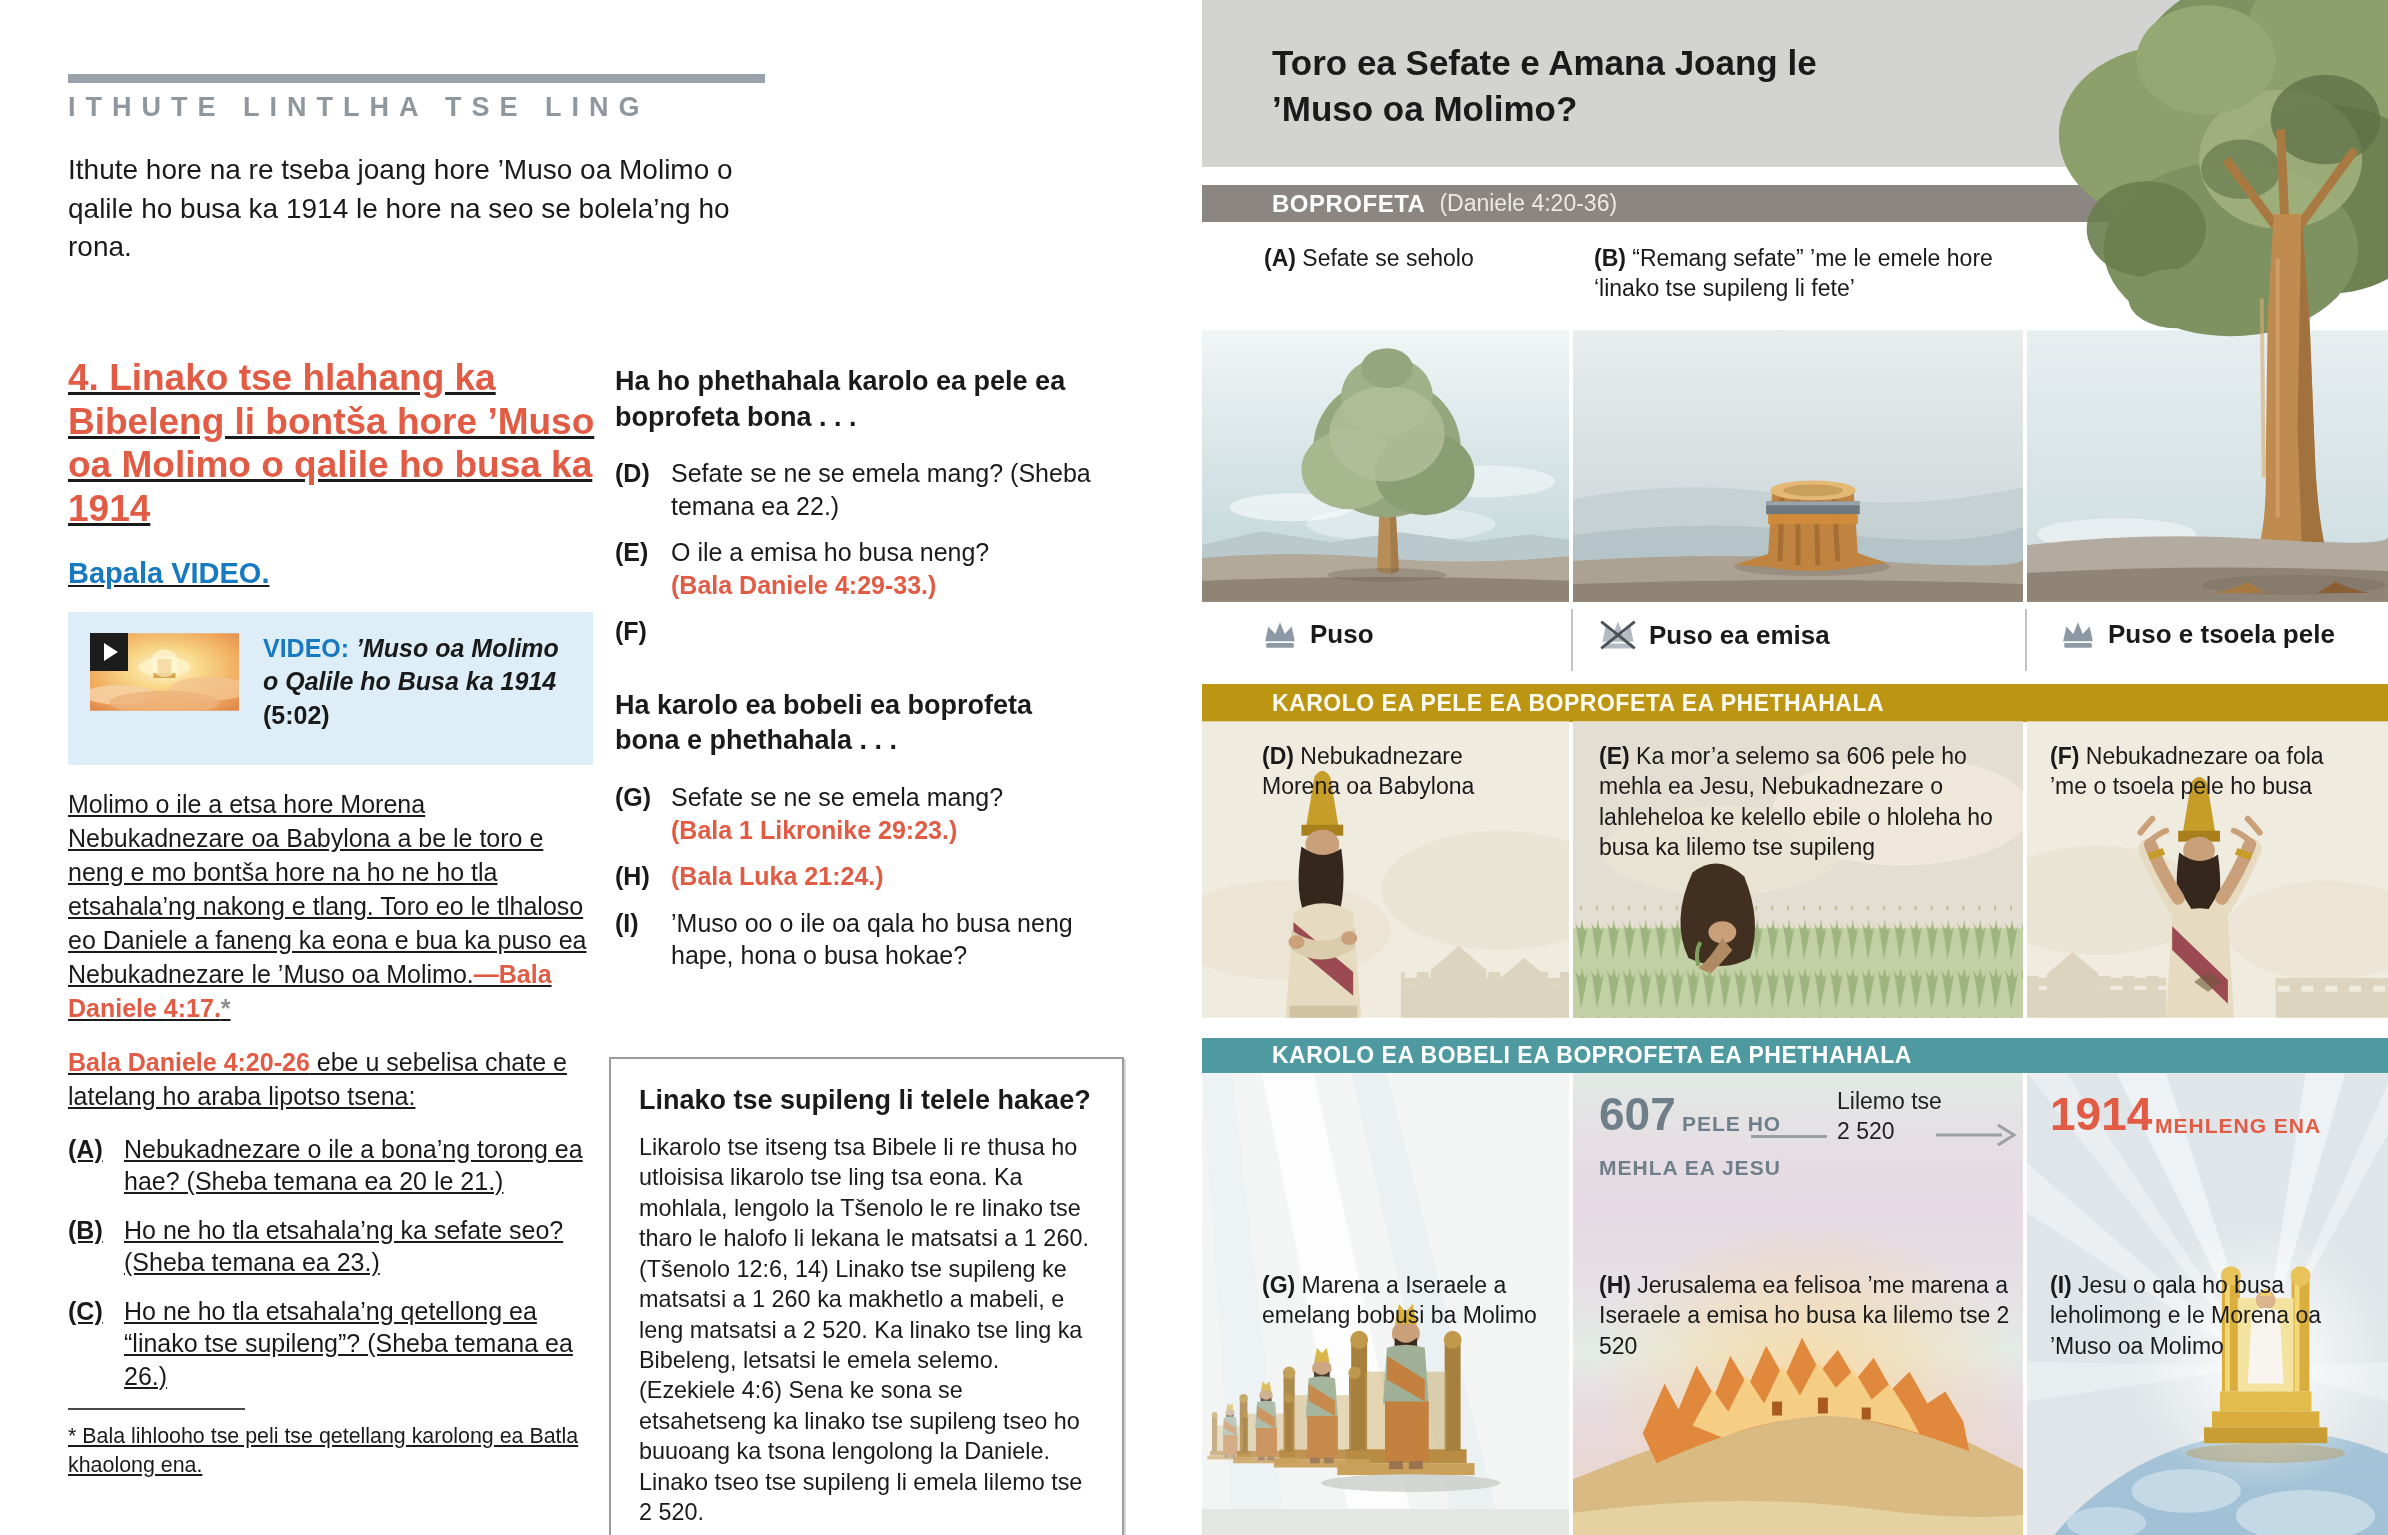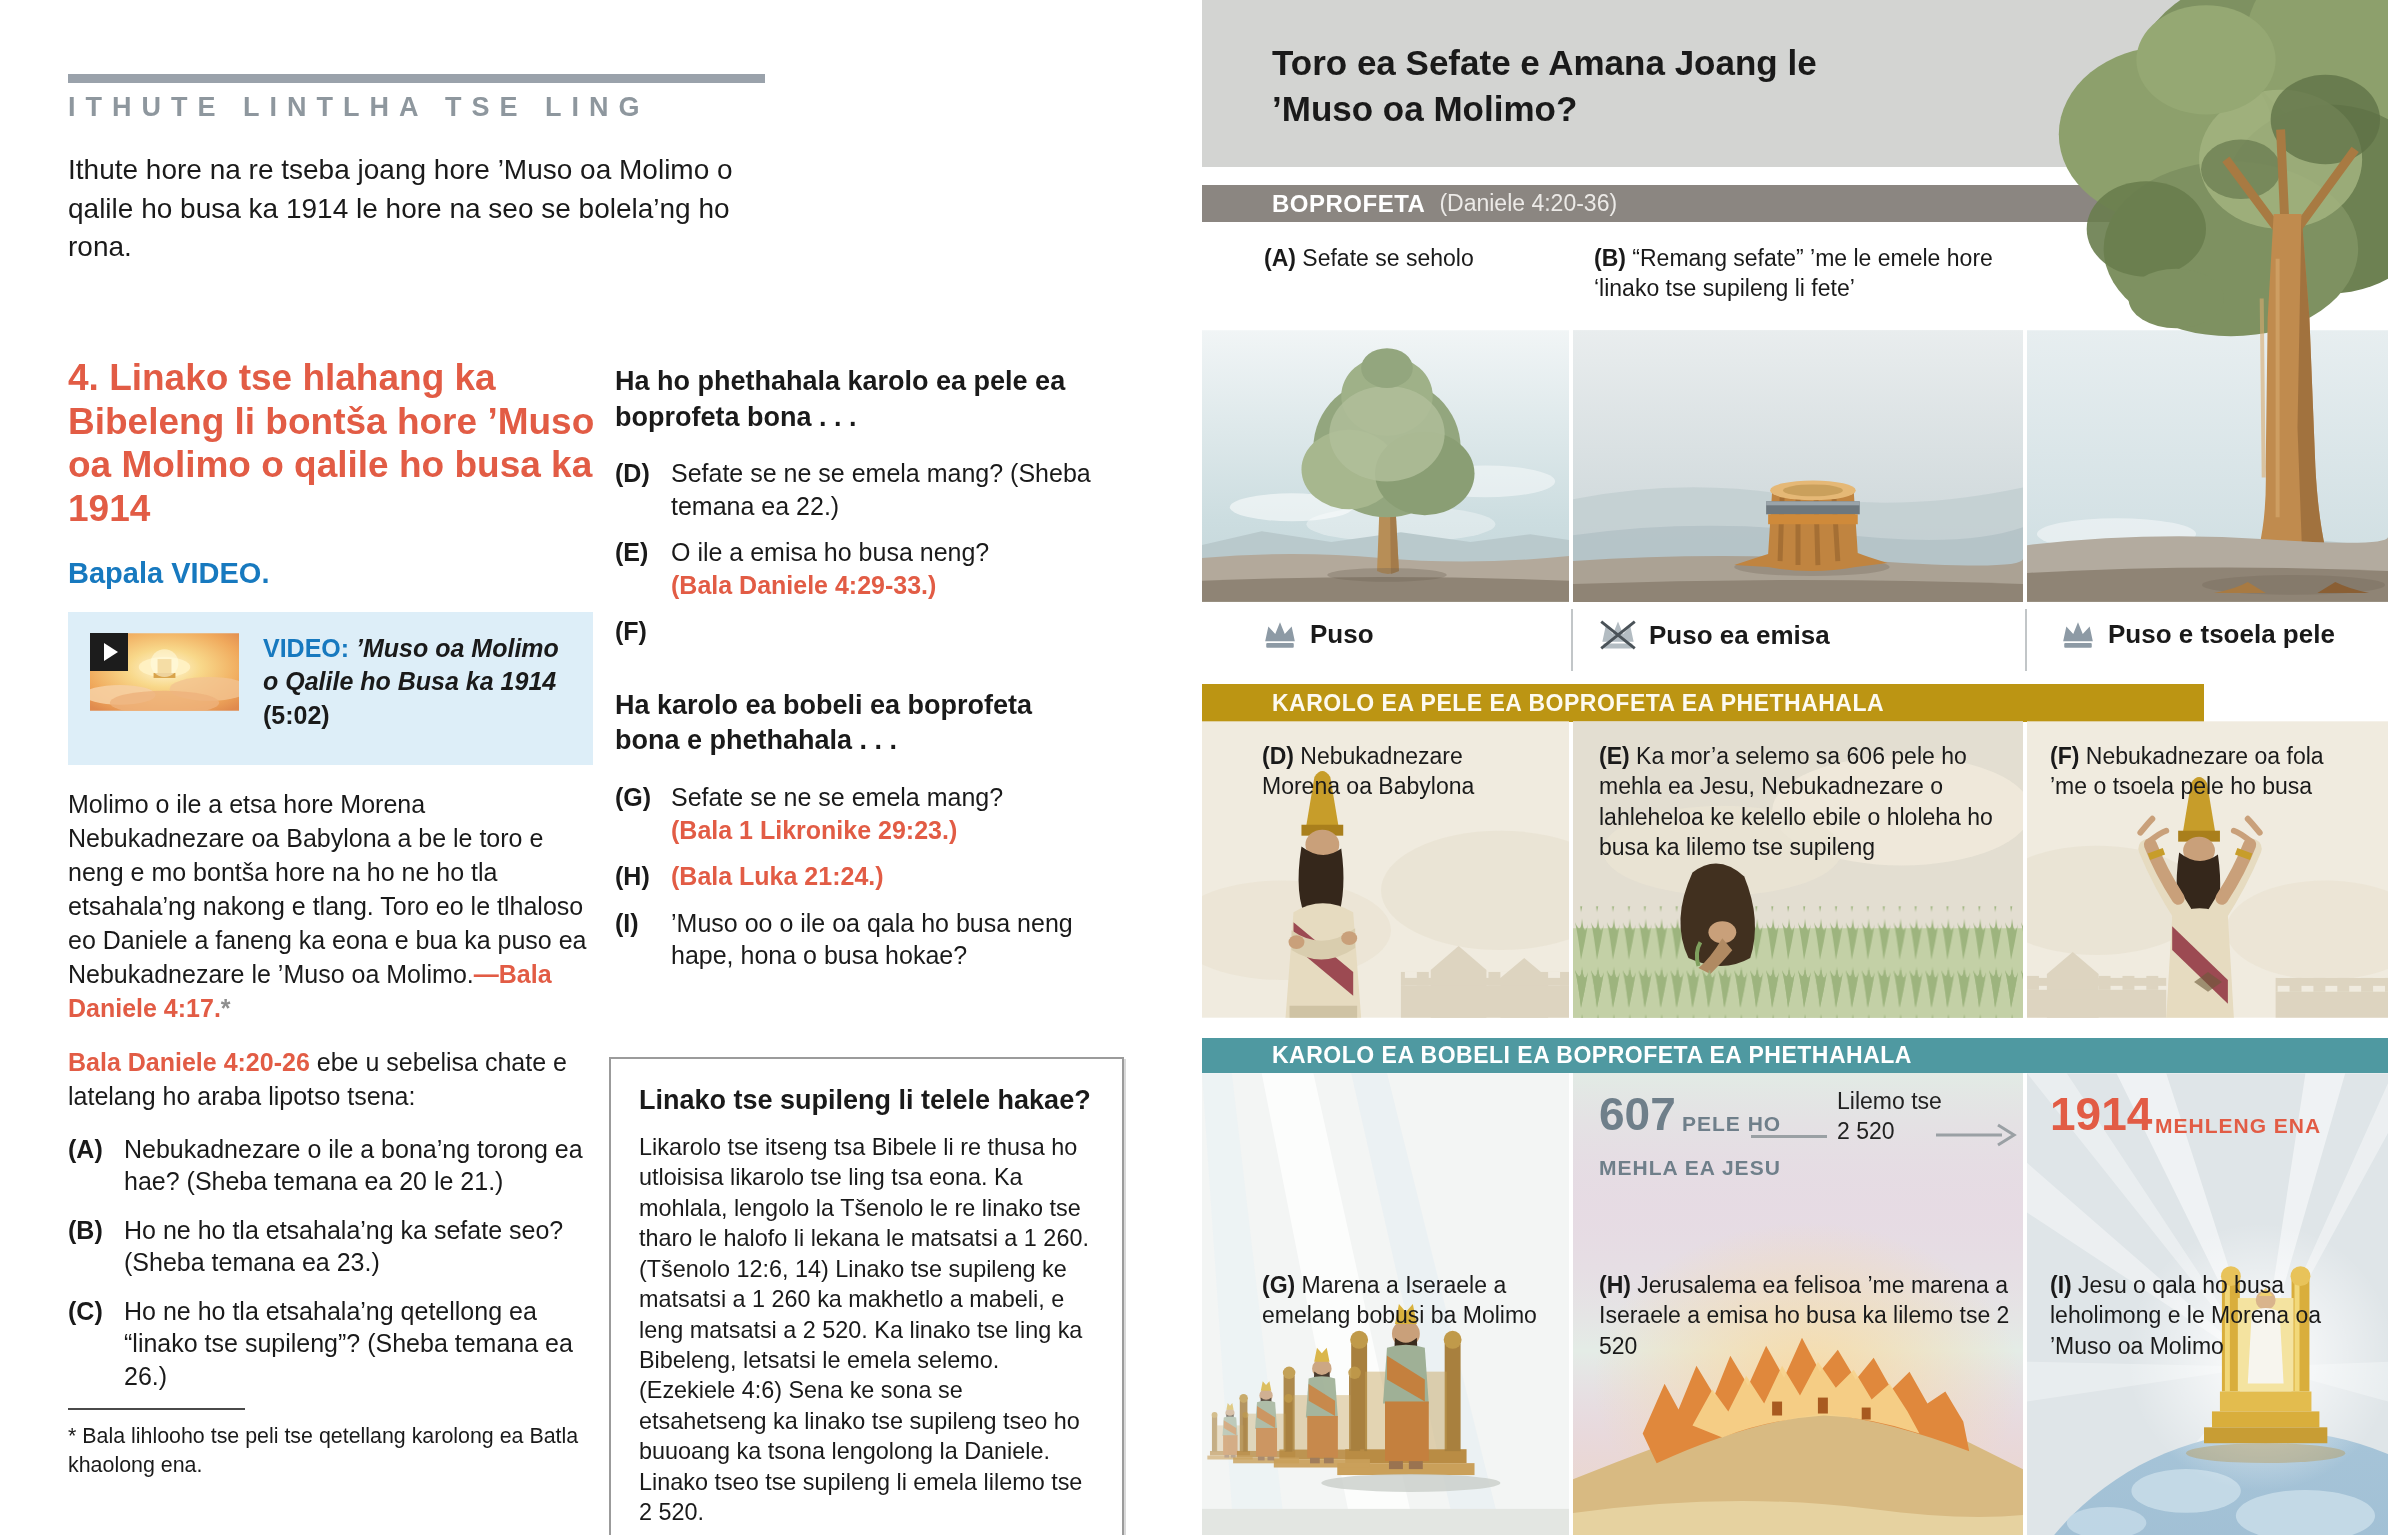--- a/index.html
+++ b/index.html
@@ -12,21 +12,21 @@
   .orange { color:var(--accent-orange,#e25c45); }
   .blue { color:var(--accent-blue,#1779bf); }
   .bold { font-weight:bold; }
 
   
   .lp { position:absolute; left:0; top:0; width:1202px; height:1535px; background:#fff; }
   .kicker-bar { left:68px; top:74px; width:697px; height:9px; background:#9aa2ab; }
   .kicker { left:68px; top:92px; font-size:27px; font-weight:bold; letter-spacing:10px; color:var(--kicker-gray,#8e979e); }
   .intro { left:68px; top:151px; width:708px; font-size:28px; line-height:1.38; }
 
-  .col1flow { left:68px; top:356px; width:527px; }
+  .col1flow { left:68px; top:356px; width:527px;text-decoration:underline; }
   .sec-title { font-size:37px; line-height:1.18; font-weight:bold; color:var(--accent-orange,#e25c45); margin-bottom:26px; }
   .bapala { font-size:29px; font-weight:bold; color:var(--accent-blue,#1779bf); margin-bottom:22px; cursor:pointer; }
   .vbox { position:relative; width:525px; height:153px; background:var(--video-bg,#ddeef8); margin-bottom:22px; }
   .thumb { position:absolute; left:22px; top:21px; width:149px; height:78px; overflow:hidden; cursor:pointer; }
   .thumb svg { display:block; }
   .playbtn { position:absolute; left:0; top:0; width:38px; height:38px; background:#1c1c1c; display:flex; align-items:center; justify-content:center; }
   .playbtn::after { content:""; display:block; width:0; height:0; border-left:14px solid #fff; border-top:9px solid transparent; border-bottom:9px solid transparent; margin-left:4px; }
   .vtext { position:absolute; left:195px; top:20px; width:314px; font-size:25px; font-weight:bold; line-height:1.35; }
   .vtitle { font-style:italic; }
   .para { width:525px; font-size:25px; line-height:1.36; margin-bottom:20px; }
@@ -61,21 +61,21 @@
   .row1 { top:330px; height:272px; }
   .row2 { top:721px; height:297px; }
   .row3 { top:1073px; height:463px; }
   .pc1 { left:0; width:367px; }
   .pc2 { left:371px; width:450px; }
   .pc3 { left:825px; width:361px; }
   .bigtree { left:825px; top:0; width:361px; height:602px; z-index:3; }
   .crown-item { position:absolute; top:619px; display:flex; align-items:center; gap:12px; z-index:2; }
   .crown-item .clabel { font-size:26px; font-weight:bold; }
   .vdiv { position:absolute; top:609px; width:2px; height:62px; background:#c2c6c8; }
-  .band2 { left:0; top:684px; width:1002px; height:38px; background:var(--band-gold-bg,#bc9513); color:#fdfaf0; font-weight:bold; font-size:23px; line-height:38px; padding-left:70px; letter-spacing:0.5px; }
+  .band2 { left:0; top:684px; width:1186px; height:38px; background:var(--band-gold-bg,#bc9513); color:#fdfaf0; font-weight:bold; font-size:23px; line-height:38px; padding-left:70px; letter-spacing:0.5px; }
   .band3 { left:0; top:1038px; width:1186px; height:35px; background:var(--band-teal-bg,#4f99a1); color:#fff; font-weight:bold; font-size:23px; line-height:35px; padding-left:70px; letter-spacing:0.5px; }
 
   .tl-big { position:absolute; font-size:46px; font-weight:bold; z-index:4; }
   .tl-small { position:absolute; font-size:21px; font-weight:bold; letter-spacing:1px; z-index:4; }
   .tl-gray { color:var(--timeline-gray,#6f7f8a); }
   .tl-line { position:absolute; left:549px; top:1135px; width:76px; height:3px; background:#9aa0a4; z-index:4; }
   .tl-lilemo { position:absolute; left:635px; top:1087px; font-size:23px; line-height:1.3; color:#222; z-index:4; }
   .tl-arrow { position:absolute; left:734px; top:1122px; z-index:4; }
 </style>
 </head>

